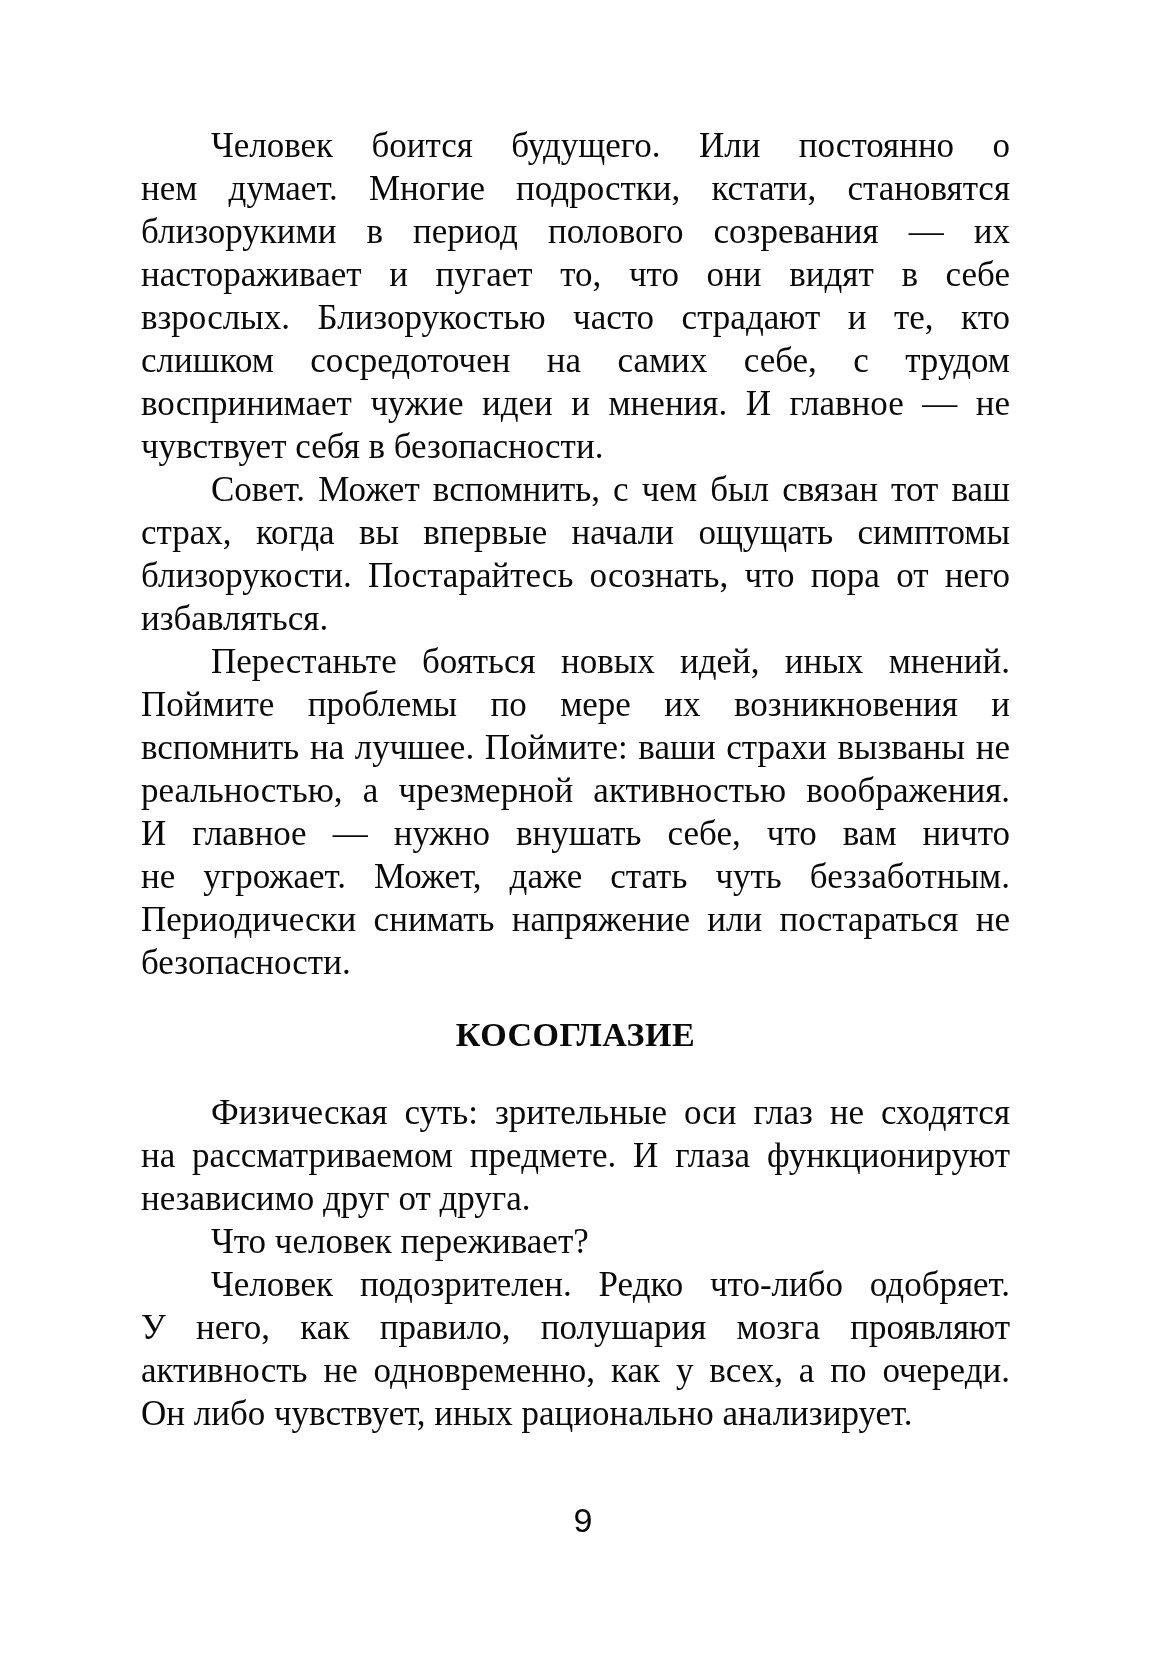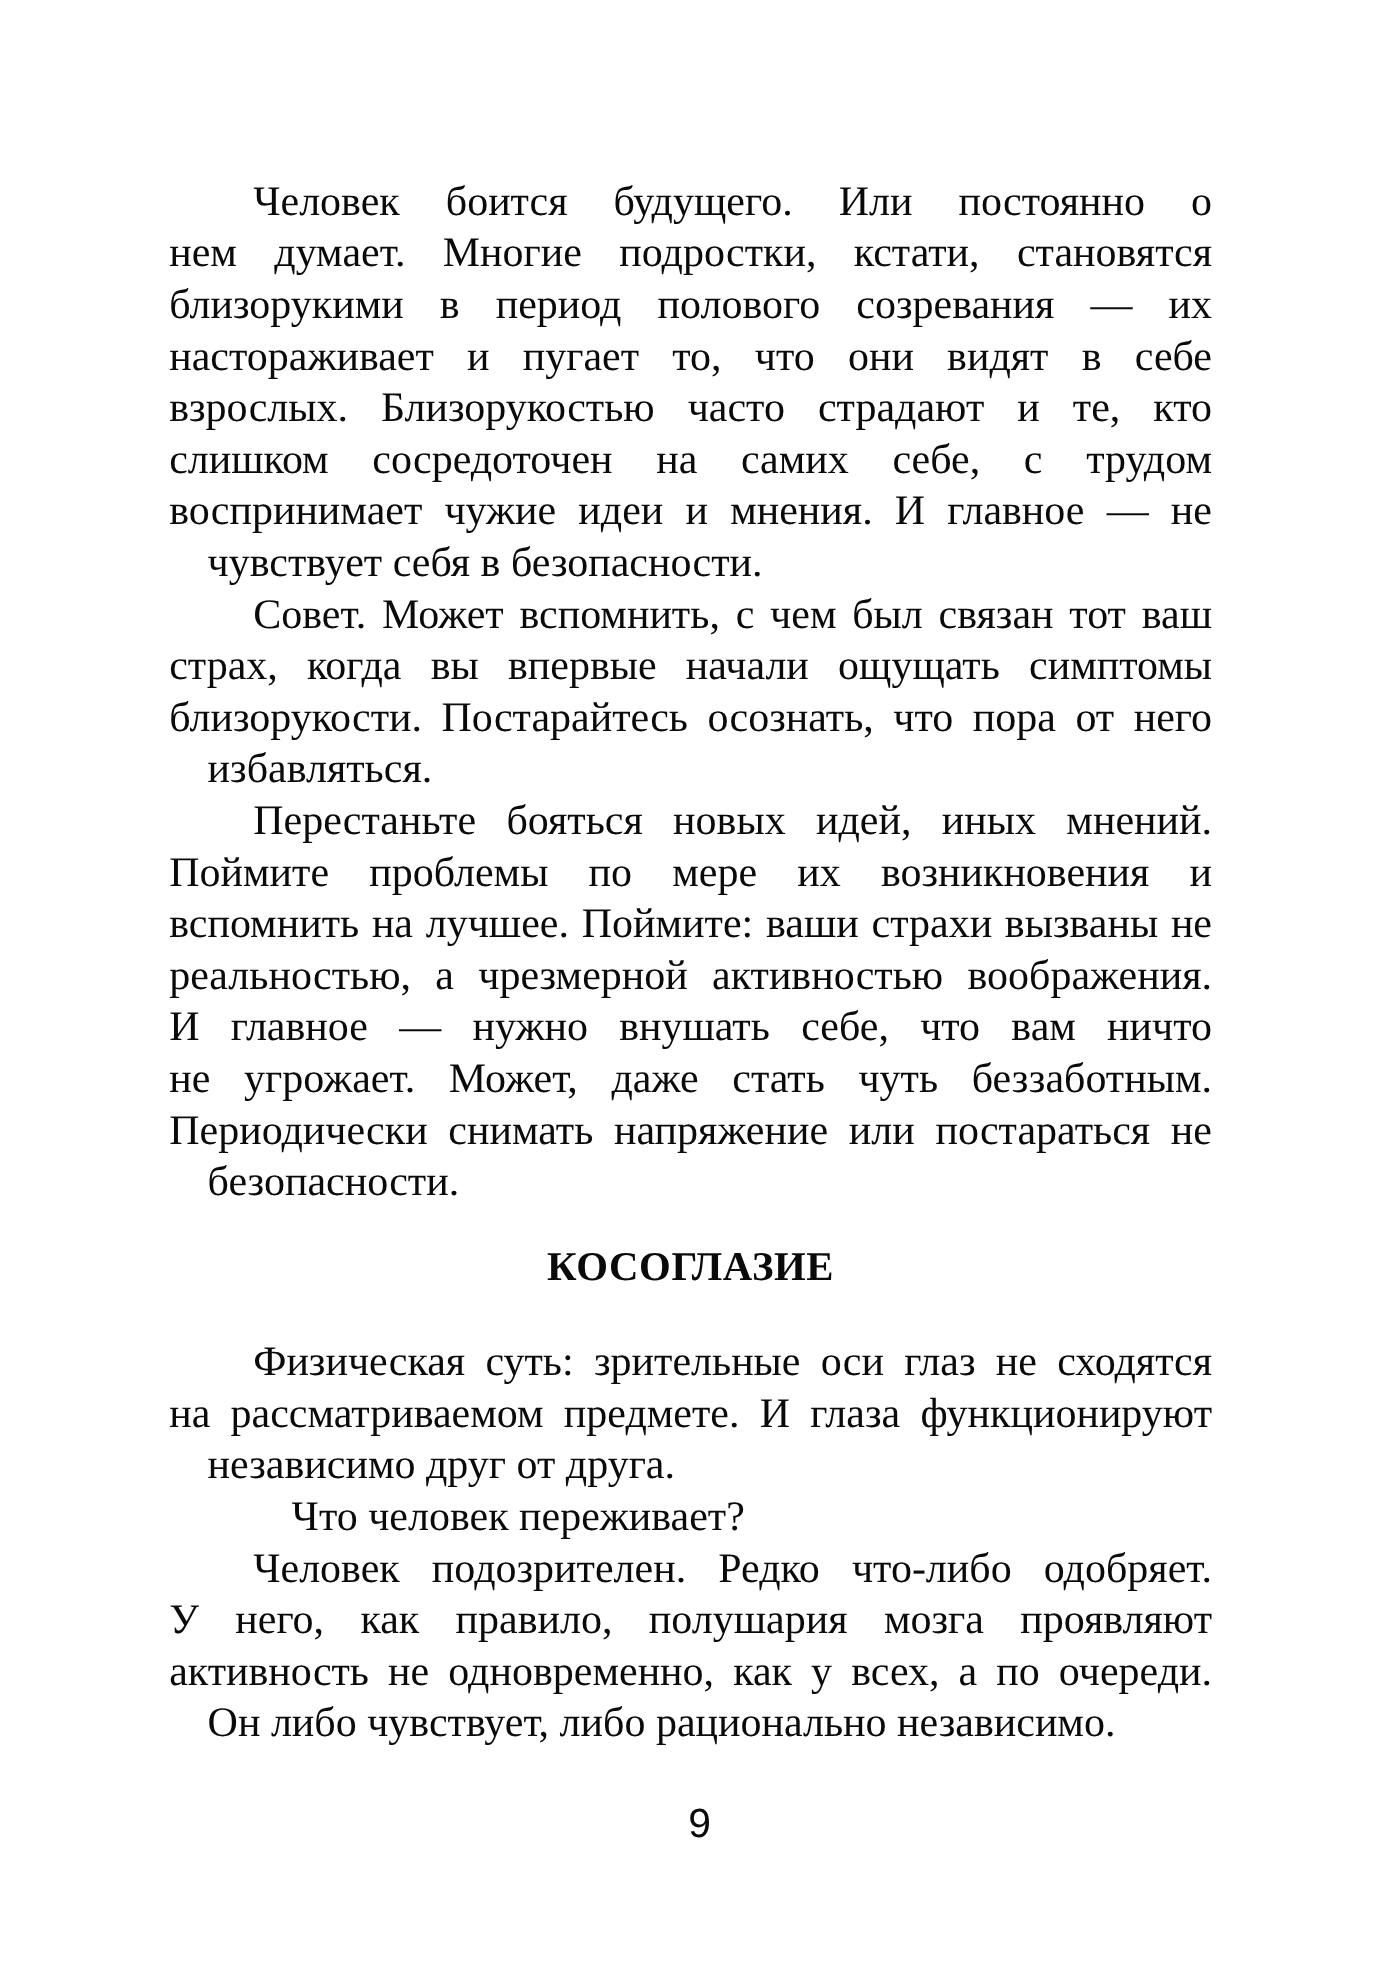--- a/index.html
+++ b/index.html
@@ -11,41 +11,40 @@
     position: relative;
     width: 1166px;
     height: 1654px;
     background: #ffffff;
     overflow: hidden;
     font-family: "Liberation Serif", "DejaVu Serif", serif;
     color: #0a0a0a;
   }
   .text-block {
     position: absolute;
-    top: 146px;
+    top: 124px;
     left: 141px;
     width: 869px;
     font-size: 35px;
     line-height: 43px;
   }
   .para {
     margin: 0;
     padding: 0;
   }
   .line {
     text-align: justify;
     text-align-last: justify;
     white-space: normal;
   }
   .line.first {
     text-indent: 70px;
   }
   .line.last {
     text-align-last: auto;
-    margin-left: 32px;
   }
   .heading {
     margin: 28px 0 34px 0;
     padding: 0;
     font-size: 34px;
     line-height: 45px;
     font-weight: bold;
     text-align: center;
     letter-spacing: 0.5px;
   }
@@ -98,17 +97,17 @@
         <div class="line">на рассматриваемом предмете. И глаза функционируют</div>
         <div class="line last">независимо друг от друга.</div>
       </div>
       <div class="para">
         <div class="line first last">Что человек переживает?</div>
       </div>
       <div class="para">
         <div class="line first">Человек подозрителен. Редко что-либо одобряет.</div>
         <div class="line">У него, как правило, полушария мозга проявляют</div>
         <div class="line">активность не одновременно, как у всех, а по очереди.</div>
-        <div class="line last">Он либо чувствует, либо рационально независимо.</div>
+        <div class="line last">Он либо чувствует, иных рационально анализирует.</div>
       </div>
     </div>
   <div class="page-number">9</div>
 </div>
 
 </body></html>

